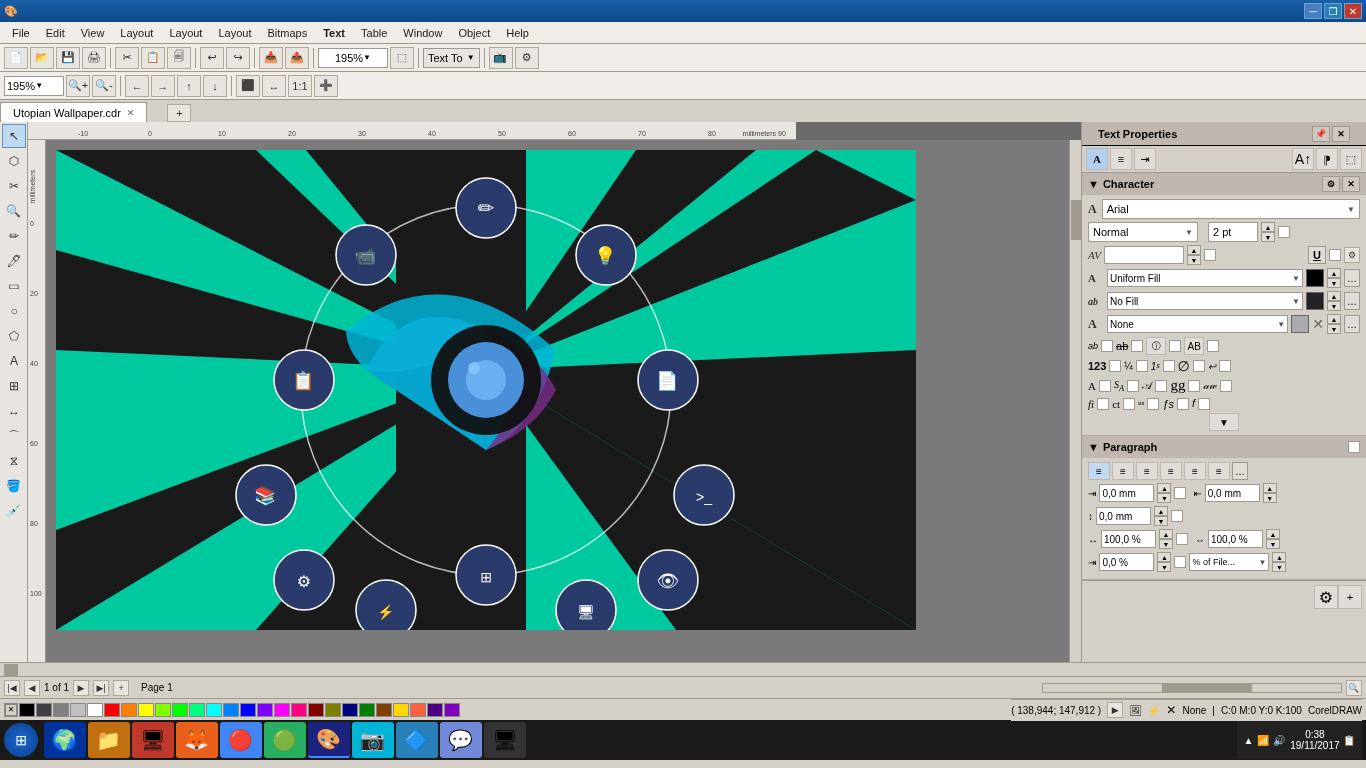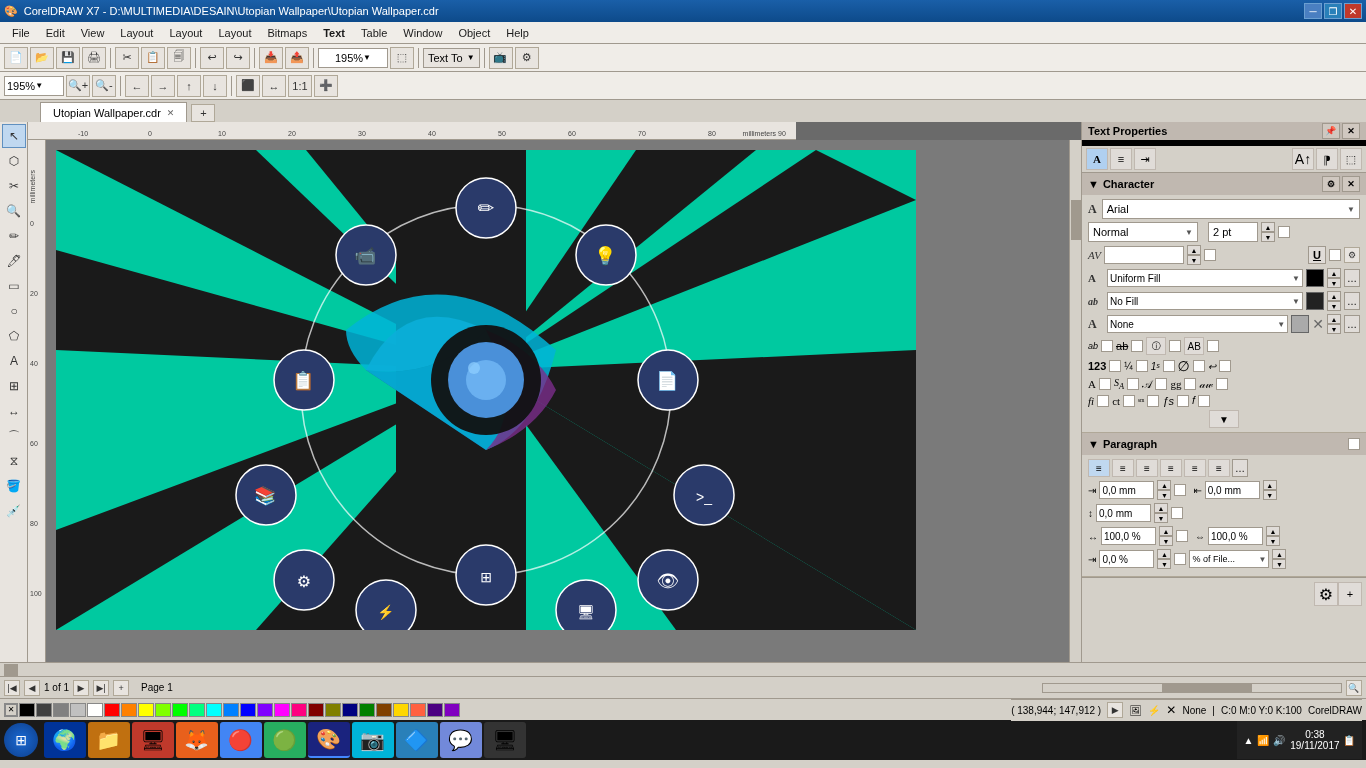--- a/index.html
+++ b/index.html
@@ -102,21 +102,21 @@
       padding: 0 2px;
       display: flex; align-items: center;
     }
 
     
     #tabbar {
       height: 22px;
       background: #d4d0c8;
       display: flex;
       align-items: flex-end;
-      padding-left: 40px;
+      gap: 16px;
     }
     .tab {
       height: 20px;
       background: #e8e4df;
       border: 1px solid #a0998e;
       border-bottom: none;
       padding: 0 12px;
       display: flex; align-items: center; gap: 6px;
       font-size: 11px;
       cursor: pointer;
@@ -205,25 +205,25 @@
       border-left: 1px solid #a0998e;
       display: flex;
       flex-direction: column;
       overflow-y: auto;
     }
 
     
     .panel-header {
       height: 24px;
       background: #c0b8b0;
-      border-bottom: 6px solid #000000;
+      border-bottom: 1px solid #000000;
       display: flex;
       align-items: center;
       justify-content: space-between;
-      padding: 0 6px;
+      padding: 0 16px;
       font-size: 11px;
       font-weight: bold;
     }
     .panel-header-icons { display: flex; gap: 2px; }
     .panel-header-icon {
       width: 18px; height: 16px;
       background: #d0c8c0;
       border: 1px solid #a0998e;
       display: flex; align-items: center; justify-content: center;
       font-size: 9px;
@@ -502,21 +502,20 @@
       color: #444;
       bottom: 2px;
     }
   </style>
 </head>
 <body>
 
 <div id="titlebar">
   <div id="titlebar-left">
     <span>🎨</span>
-    <span>CorelDRAW X7 - D:\MULTIMEDIA\DESAIN\Utopian Wallpaper\Utopian Wallpaper.cdr</span>
   </div>
   <div id="titlebar-right">
     <div class="title-btn">─</div>
     <div class="title-btn restore">❐</div>
     <div class="title-btn close">✕</div>
   </div>
 </div>
 
 <div id="menubar">
   <div class="menu-item">File</div>
@@ -865,21 +864,21 @@
           <div class="checkbox"></div>
         </div>
 
         <div class="feature-row">
           <span style="font-size:11px; font-family:serif;">A</span>
           <div class="checkbox"></div>
           <span style="font-size:10px; font-style:italic; font-family:serif;">S<sub>A</sub></span>
           <div class="checkbox"></div>
           <span style="font-size:11px; font-family:cursive;">𝒜</span>
           <div class="checkbox"></div>
-          <span style="font-size:11px; font-family:serif;">gg</span>
+          <span style="font-size:15px; font-family:serif;">gg</span>
           <div class="checkbox"></div>
           <span style="font-size:11px;">𝒶𝓌</span>
           <div class="checkbox"></div>
         </div>
 
         <div class="feature-row">
           <span style="font-size:11px; font-family:serif; font-style:italic;">fi</span>
           <div class="checkbox"></div>
           <span style="font-size:11px; font-family:serif;">ct</span>
           <div class="checkbox"></div>

